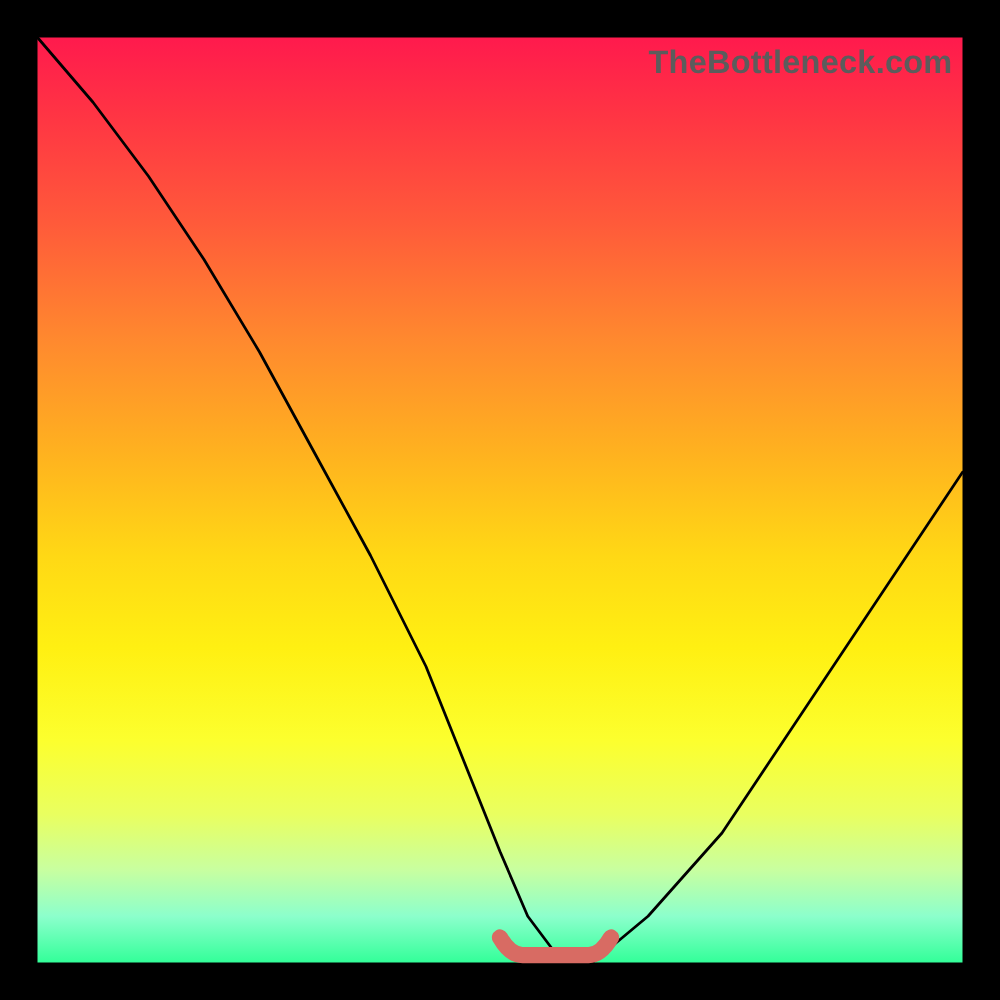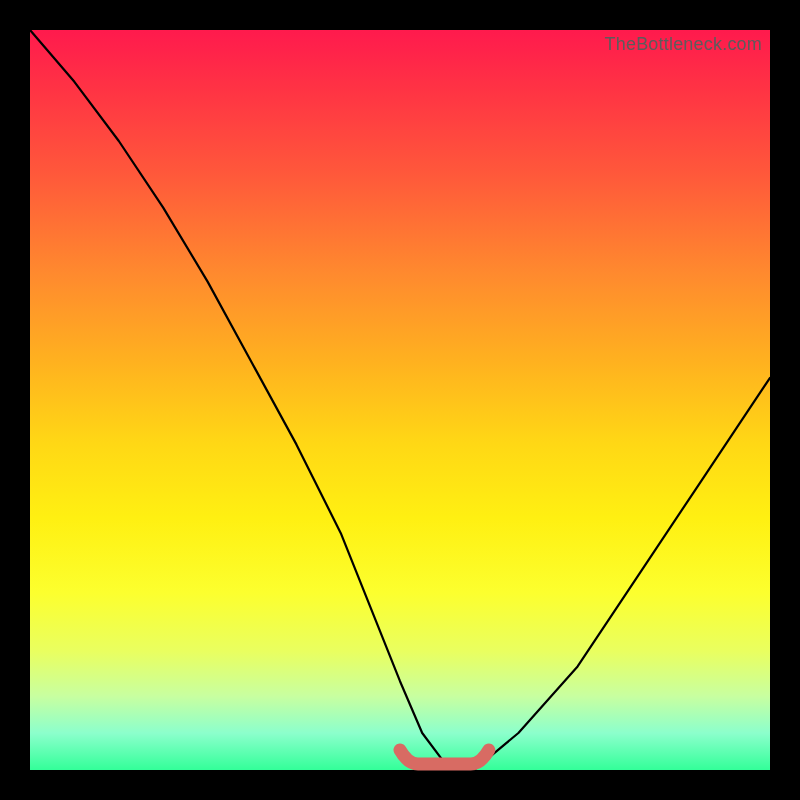--- a/index.html
+++ b/index.html
@@ -38,22 +38,22 @@
       #c8ffa0 90%,
       #8cffcc 95%,
       #33ff99 100%
     );
   }
   .watermark {
     position: absolute;
     top: 4px;
     right: 8px;
     color: #5c5c5c;
-    font-size: 18px;
-    font-weight: 400;
+    font-size: 26px;
+    font-weight: 700;
     letter-spacing: 0.2px;
     user-select: none;
   }
   svg.overlay {
     position: absolute;
     left: 0;
     top: 0;
     width: 740px;
     height: 740px;
     overflow: visible;

